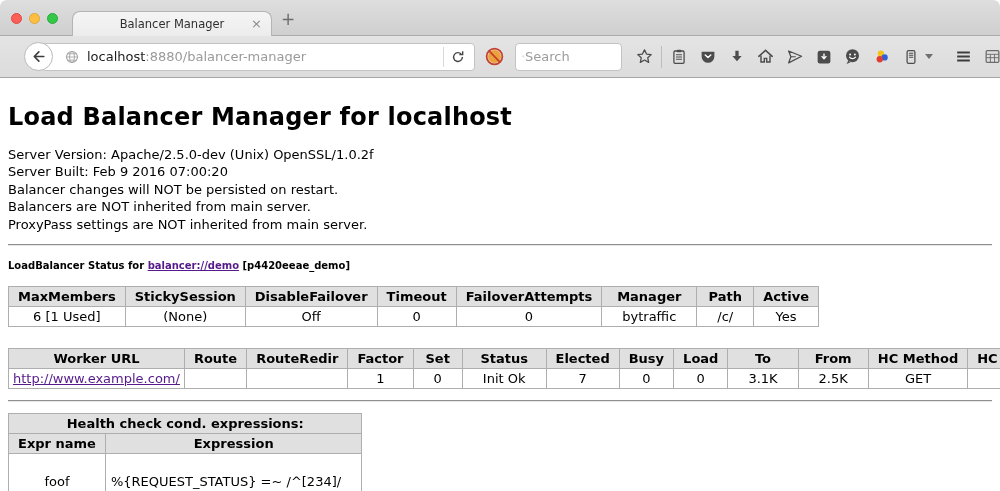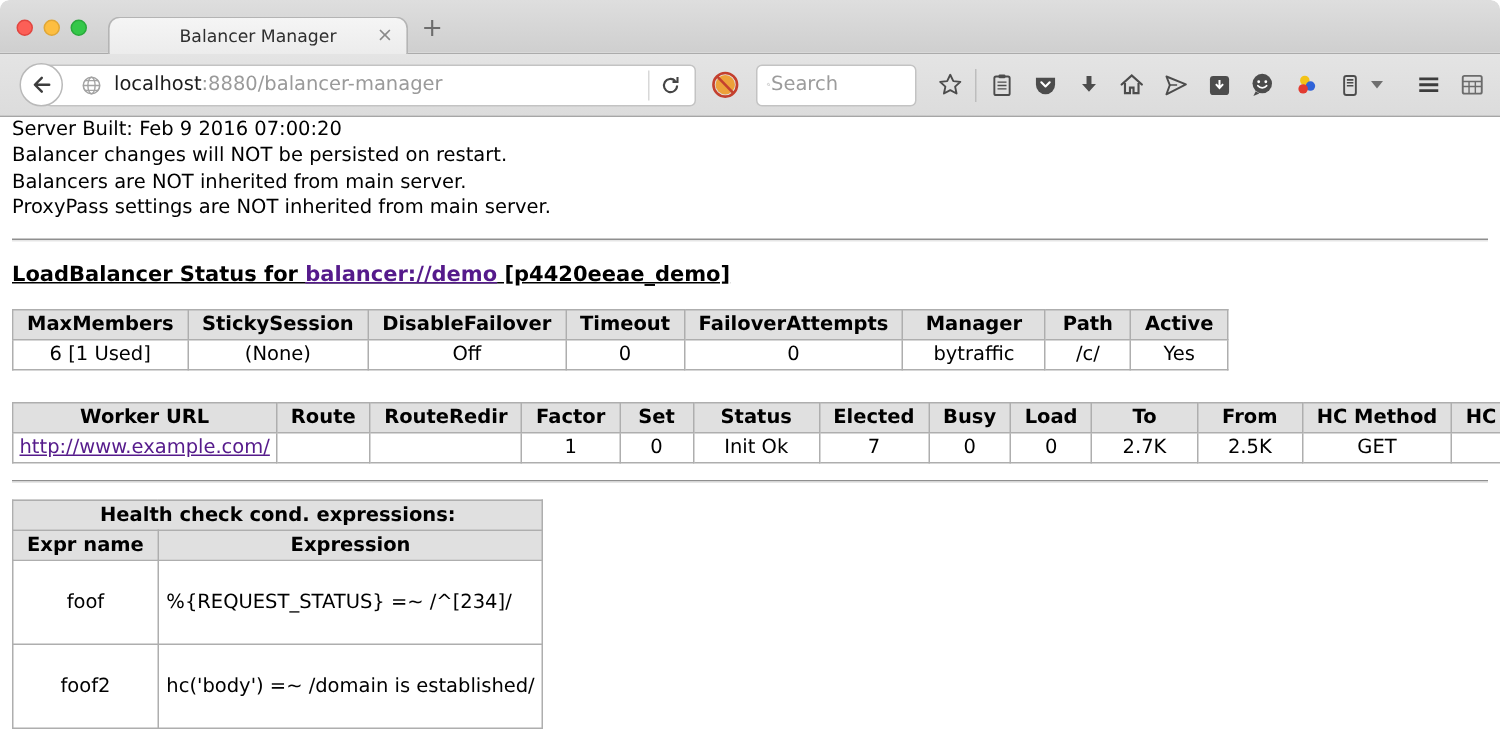--- a/index.html
+++ b/index.html
@@ -12,21 +12,21 @@
   .tl.red    { left:11px; background:#fc5f57; border:1px solid #e14640; }
   .tl.yellow { left:29px; background:#fdbe41; border:1px solid #e0a737; }
   .tl.green  { left:47px; background:#34c849; border:1px solid #2aa93c; }
   .tab { position:absolute; left:72px; top:11px; width:200px; height:25px; background:linear-gradient(#f5f5f5,#ececec);
          border:1px solid #b4b4b4; border-bottom:none; border-radius:8px 8px 0 0; display:flex; align-items:center; justify-content:center; }
   .tab-title { font-size:11.5px; color:#2f2f2f; }
   .tab-close { position:absolute; right:9px; top:4px; font-size:13px; color:#8a8a8a; line-height:15px; cursor:default; }
   .new-tab { position:absolute; left:281px; top:9px; font-size:17px; color:#6d6d6d; }
 
   
-  .toolbar { height:42px; background:linear-gradient(#e4e4e4,#dcdcdc); border-bottom:1px solid #a6a6a6; display:flex; align-items:center; padding:0 13px; position:relative; }
+  .toolbar { height:42px; background:linear-gradient(#e4e4e4,#dcdcdc); border-bottom:1px solid #a6a6a6; display:flex; align-items:center; padding:0 24px; position:relative; }
   .back-btn { width:29px; height:29px; border-radius:50%; background:#fff; border:1px solid #b9b9b9; display:flex; align-items:center; justify-content:center; z-index:2; flex:none; }
   .urlbar { width:434px; height:28px; background:#fff; border:1px solid #c3c3c3; border-radius:4px; margin-left:-12px; padding-left:22px;
             display:flex; align-items:center; flex:none; }
   .url-text { font-size:13px; color:#9a9a9a; margin-left:7px; flex:1; white-space:nowrap; overflow:hidden; }
   .url-text b { color:#1c1c1c; font-weight:normal; }
   .urlbar-sep { width:1px; height:20px; background:#d8d8d8; margin:0 6px; }
   .reload { padding-right:8px; display:flex; align-items:center; }
   .blocked { margin:0 10px 0 9px; display:flex; align-items:center; flex:none; }
   .searchbar { width:107px; height:28px; background:#fff; border:1px solid #c3c3c3; border-radius:4px; display:flex; align-items:center; padding:0 6px; flex:none; }
   .searchbar input { border:none; outline:none; width:90px; font-size:13px; color:#333; background:transparent; font-family:inherit; }
@@ -35,21 +35,21 @@
   .ticon { width:29px; height:29px; display:flex; align-items:center; justify-content:center; flex:none; }
   .tsep { width:1px; height:22px; background:#bdbdbd; margin:0 2px; flex:none; }
   .caret { width:0; height:0; border-left:4px solid transparent; border-right:4px solid transparent; border-top:5px solid #6f6f6f; margin:0 2px 0 0; }
   .gap { width:14px; flex:none; }
 
   
   .content { background:#fff; height:413px; padding:0 8px; overflow:hidden; font-size:13px; color:#000; }
   h1.page-title { font-size:24px; font-weight:bold; padding-top:25px; margin-bottom:15px; letter-spacing:.2px; }
   .info-line { font-size:13px; line-height:17.4px; }
   hr.rule { border:none; border-top:1px solid #8f8f8f; border-bottom:1px solid #e6e6e6; height:0; margin:11px 0; }
-  h3.status-heading { font-size:14px; font-weight:bold; margin:14px 0 15px 0;text-decoration:underline; }
+  h3.status-heading { font-size:10px; font-weight:bold; margin:14px 0 15px 0; }
   a.vlink { color:#551a8b; text-decoration:underline; }
 
   table { border-collapse:collapse; font-size:13px; margin-bottom:21px; }
   table, th, td { border:1px solid #aeaeae; }
   th { background:#e0e0e0; font-weight:bold; padding:2px 9px; text-align:center; white-space:nowrap; }
   td { padding:2px 20px; text-align:center; white-space:nowrap; background:#fff; }
   table.worker { width:967px; margin-bottom:0; }
   td.left { text-align:right; padding:2px 4px; }
   table.health { margin-bottom:0; }
   table.health td.expr { text-align:left; padding:20px 5px;margin-left:16px; }
@@ -181,22 +181,24 @@
       <span class="ticon">
         <svg width="19" height="19" viewBox="0 0 24 24">
             <rect x="4" y="4.5" width="16" height="15" rx="1.5" fill="none" stroke="#6b6b6b" stroke-width="1.6"></rect>
             <path d="M4 9.2h16M9.3 9.2v10M14.6 9.2v10M4 13.5h16" stroke="#6b6b6b" stroke-width="1.2"></path>
           </svg>
       </span>
     </div>
   </div>
 
   <div class="content">
+    <h1 class="page-title">Load Balancer Manager for localhost</h1>
 
     <div>
+      <div class="info-line">Server Version: Apache/2.5.0-dev (Unix) OpenSSL/1.0.2f</div>
       <div class="info-line">Server Built: Feb 9 2016 07:00:20</div>
       <div class="info-line">Balancer changes will NOT be persisted on restart.</div>
       <div class="info-line">Balancers are NOT inherited from main server.</div>
       <div class="info-line">ProxyPass settings are NOT inherited from main server.</div>
     </div>
 
     <hr class="rule">
 
     <h3 class="status-heading"><span>LoadBalancer Status for </span><a class="vlink" href="#">balancer://demo</a><span> [p4420eeae_demo]</span></h3>
 
@@ -246,21 +248,21 @@
       <tr>
         <td class="left"><a class="vlink" href="#">http://www.example.com/</a></td>
         <td></td>
         <td></td>
         <td>1</td>
         <td>0</td>
         <td>Init Ok</td>
         <td>7</td>
         <td>0</td>
         <td>0</td>
-        <td>2.7K</td>
+        <td>3.1K</td>
         <td>2.5K</td>
         <td>GET</td>
         <td>10</td>
 
       </tr>
     </tbody>
       </table>
 
     <hr class="rule hr-tight">
 

